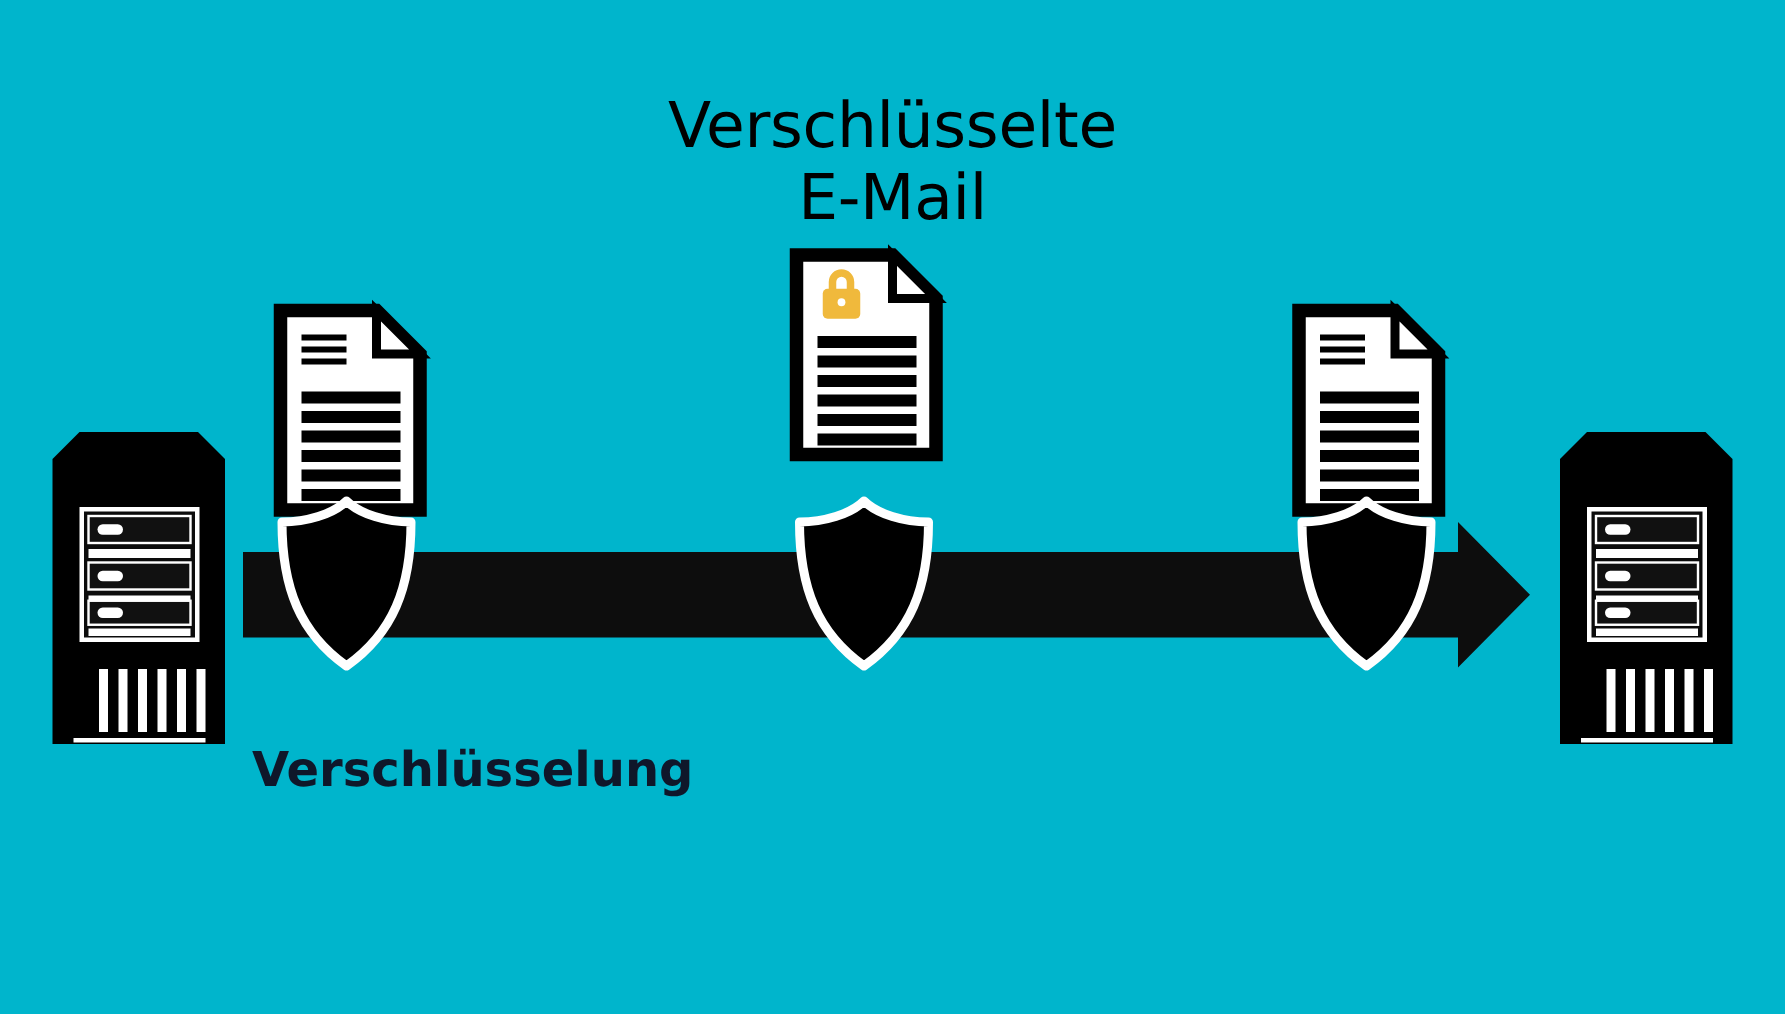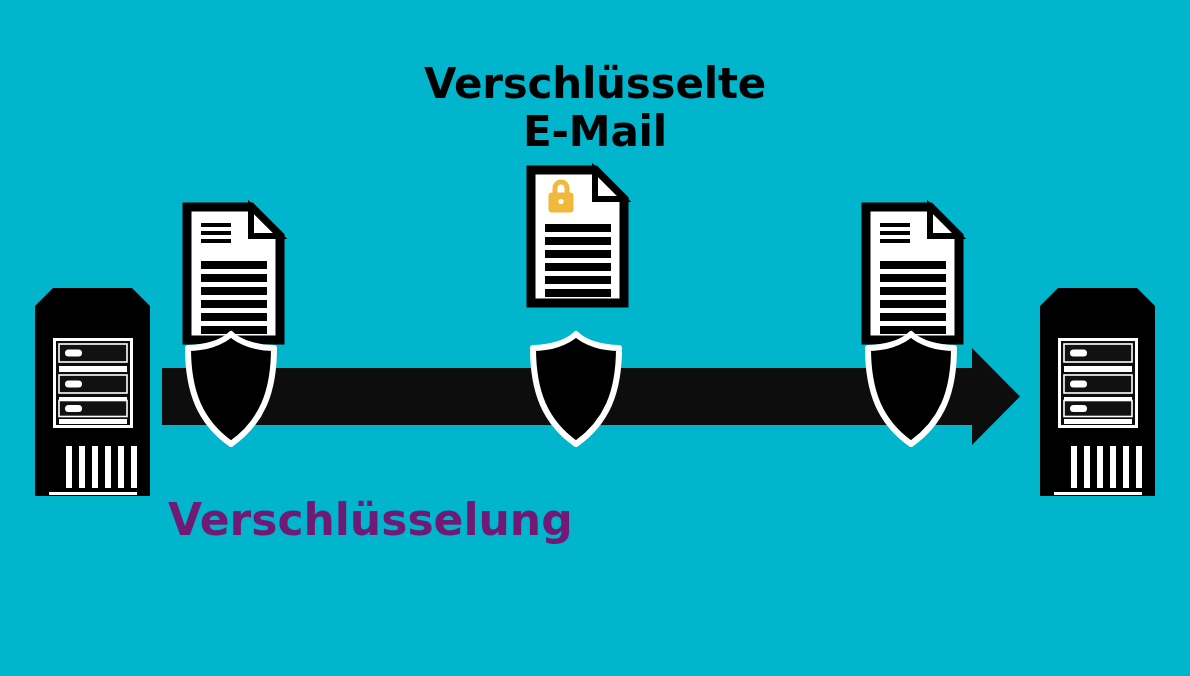--- a/index.html
+++ b/index.html
@@ -20,32 +20,32 @@
     width: 1190px;
     height: 676px;
   }
   .title {
     position: absolute;
     left: 0;
     top: 60px;
     width: 1190px;
     text-align: center;
     font-size: 42px;
-    font-weight: bold;
+    font-weight: normal;
     color: #000000;
     line-height: 1.14;
     letter-spacing: -0.2px;
     white-space: pre-line;
     user-select: none;
   }
   .step-label {
     position: absolute;
-    font-size: 44px;
+    font-size: 32px;
     font-weight: bold;
-    color: #701a75;
+    color: #0f172a;
     white-space: nowrap;
     user-select: none;
   }
   #label-encrypt { left: 168px; top: 494px; }
   #label-decrypt { left: 660px; top: 494px; }
 
   .svg-layer {
     position: absolute;
     left: 0;
     top: 0;

